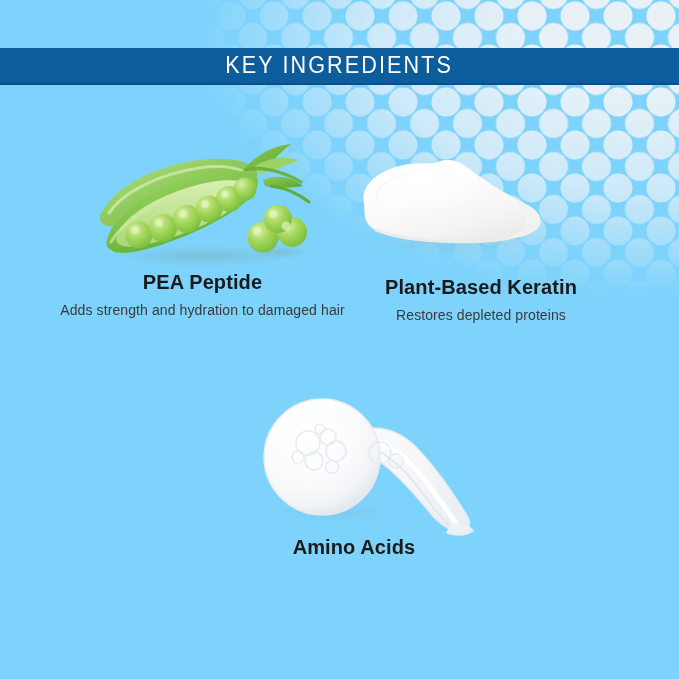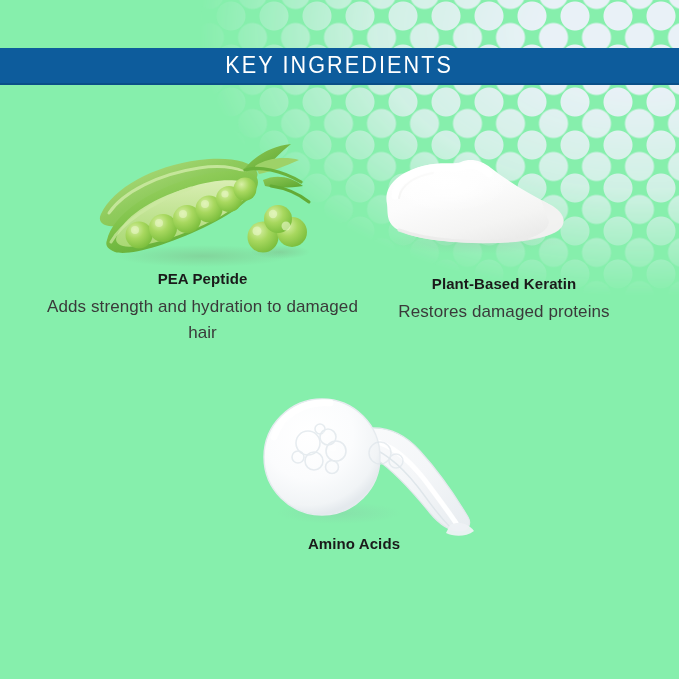--- a/index.html
+++ b/index.html
@@ -2,21 +2,21 @@
 <html><head>
 <meta charset="utf-8">
 <style>
   html,body{margin:0;padding:0;}
   body{
     width:679px;height:679px;overflow:hidden;
     background:#ffffff;
     font-family:"Liberation Sans", sans-serif;
     position:relative;
   }
-  #page{position:absolute;inset:0;background:#86efac;overflow:hidden;}
+  #page{position:absolute;inset:0;background:#7dd3fc;overflow:hidden;}
 
   
   .dots{
     position:absolute;left:0;top:0;width:679px;height:300px;
     background-image:
       radial-gradient(circle at 16px 16px, #e9f1f7 14px, rgba(233,241,247,0) 15px),
       radial-gradient(circle at 16px 16px, #e9f1f7 14px, rgba(233,241,247,0) 15px);
     background-size:43px 43px, 43px 43px;
     background-position:0 0, 21.5px 21.5px;
     -webkit-mask-image:radial-gradient(ellipse 480px 290px at 640px 30px, #000 20%, rgba(0,0,0,.75) 55%, rgba(0,0,0,0) 92%);
@@ -40,30 +40,30 @@
     font-family:"Liberation Sans", sans-serif;
     transform:scaleX(.94);
     line-height:1;
     white-space:nowrap;
   }
 
   
   .ing{position:absolute;text-align:center;}
   .ing-art{position:relative;}
   .ing-title{
-    font-size:15px;font-weight:bold;color:#1a1a1a;
+    font-size:20px;font-weight:bold;color:#1a1a1a;
     letter-spacing:.1px;margin:0;line-height:1.2;
   }
   .ing-desc{
-    font-size:17px;font-weight:400;color:#3a3a3a;
+    font-size:14px;font-weight:400;color:#3a3a3a;
     line-height:1.5;margin:6px 0 0 0;letter-spacing:.1px;
   }
 
   #ing-pea{left:40px;top:130px;width:325px;}
-  #ing-keratin{left:359px;top:130px;width:290px;}
+  #ing-keratin{left:336px;top:130px;width:290px;}
   #ing-amino{left:169px;top:385px;width:370px;}
 
   .art-pea{height:140px;}
   .art-cream{height:145px;}
   .art-gel{height:150px;}
 
   
   .pea-svg{position:absolute;left:55px;top:6px;}
   
   .cream-svg{position:absolute;left:10px;top:8px;}
@@ -197,21 +197,21 @@
 
         <ellipse cx="88" cy="58" rx="62" ry="28" fill="url(#creamHi)"></ellipse>
 
         <path d="M30 92 C 56 102, 106 107, 150 101 C 168 98, 182 93, 188 88" fill="none" stroke="#ebebea" stroke-width="3" stroke-linecap="round" opacity=".9"></path>
 
         <path d="M172 62 C 188 70, 200 80, 192 90 C 186 97, 172 100, 158 101
                  C 174 96, 184 88, 178 79 C 176 73, 174 67, 172 62 Z" fill="#f2f2f1" opacity=".9"></path>
       </svg>
     </div>
     <p class="ing-title">Plant-Based Keratin</p>
-    <p class="ing-desc">Restores damaged proteins</p>
+    <p class="ing-desc">Restores depleted proteins</p>
   </div>
 
   <div class="ing" id="ing-amino">
     <div class="ing-art art-gel">
       <svg class="gel-svg" width="240" height="175" viewBox="0 0 240 175">
         <defs>
           <radialGradient id="gelBall" cx="38%" cy="30%" r="70%">
             <stop offset="0%" stop-color="#ffffff"></stop>
             <stop offset="55%" stop-color="#fbfcfd"></stop>
             <stop offset="88%" stop-color="#f1f4f6"></stop>

